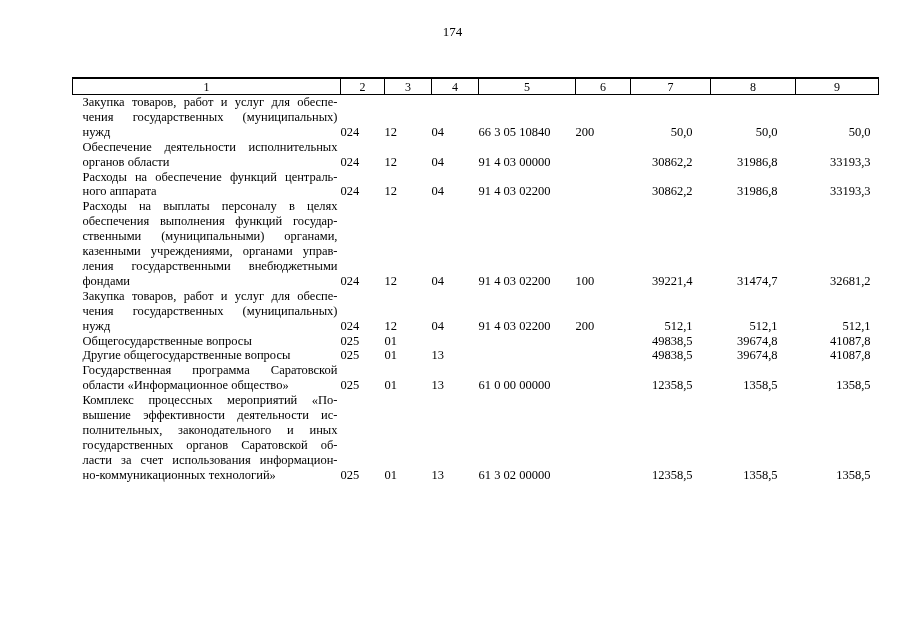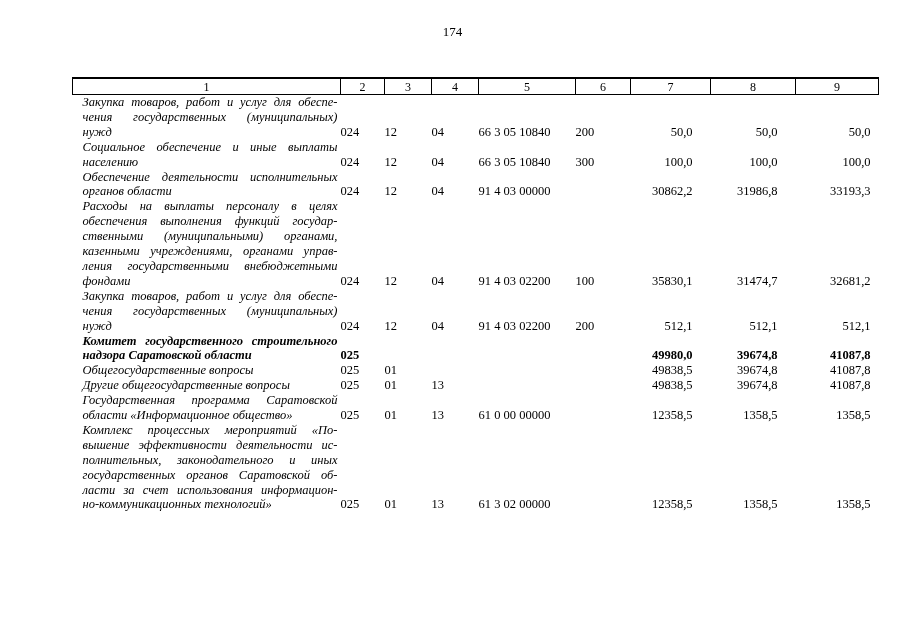--- a/index.html
+++ b/index.html
@@ -48,21 +48,20 @@
     padding: 0;
     vertical-align: bottom;
   }
   td.c-name {
     padding-left: 10px;
     padding-right: 3px;
   }
   td.c-name .line {
     text-align: justify;
     text-align-last: justify;
-    font-style: italic;
   }
   td.c-name .line.last {
     text-align-last: left;
   }
   td.c2, td.c3, td.c4, td.c5, td.c6 {
     text-align: left;
   }
   td.c7, td.c8 {
     text-align: right;
     padding-right: 18px;
@@ -117,92 +116,78 @@
           <td class="c3">12</td>
           <td class="c4">04</td>
           <td class="c5">66 3 05 10840</td>
           <td class="c6">200</td>
           <td class="c7">50,0</td>
           <td class="c8">50,0</td>
           <td class="c9">50,0</td>
         </tr>
         <tr>
           <td class="c-name">
-            <div class="line">Социальное обеспечение и иные выплаты</div>
-            <div class="line last">населению</div>
-          </td>
-          <td class="c2">024</td>
-          <td class="c3">12</td>
-          <td class="c4">04</td>
-          <td class="c5">66 3 05 10840</td>
-          <td class="c6">300</td>
-          <td class="c7">100,0</td>
-          <td class="c8">100,0</td>
-          <td class="c9">100,0</td>
-        </tr>
-        <tr>
-          <td class="c-name">
             <div class="line">Обеспечение деятельности исполнительных</div>
             <div class="line last">органов области</div>
           </td>
           <td class="c2">024</td>
           <td class="c3">12</td>
           <td class="c4">04</td>
           <td class="c5">91 4 03 00000</td>
+          <td class="c6"></td>
+          <td class="c7">30862,2</td>
+          <td class="c8">31986,8</td>
+          <td class="c9">33193,3</td>
+        </tr>
+        <tr>
+          <td class="c-name">
+            <div class="line">Расходы на обеспечение функций централь-</div>
+            <div class="line last">ного аппарата</div>
+          </td>
+          <td class="c2">024</td>
+          <td class="c3">12</td>
+          <td class="c4">04</td>
+          <td class="c5">91 4 03 02200</td>
           <td class="c6"></td>
           <td class="c7">30862,2</td>
           <td class="c8">31986,8</td>
           <td class="c9">33193,3</td>
         </tr>
         <tr>
           <td class="c-name">
             <div class="line">Расходы на выплаты персоналу в целях</div>
             <div class="line">обеспечения выполнения функций государ-</div>
             <div class="line">ственными (муниципальными) органами,</div>
             <div class="line">казенными учреждениями, органами управ-</div>
             <div class="line">ления государственными внебюджетными</div>
             <div class="line last">фондами</div>
           </td>
           <td class="c2">024</td>
           <td class="c3">12</td>
           <td class="c4">04</td>
           <td class="c5">91 4 03 02200</td>
           <td class="c6">100</td>
-          <td class="c7">35830,1</td>
+          <td class="c7">39221,4</td>
           <td class="c8">31474,7</td>
           <td class="c9">32681,2</td>
         </tr>
         <tr>
           <td class="c-name">
             <div class="line">Закупка товаров, работ и услуг для обеспе-</div>
             <div class="line">чения государственных (муниципальных)</div>
             <div class="line last">нужд</div>
           </td>
           <td class="c2">024</td>
           <td class="c3">12</td>
           <td class="c4">04</td>
           <td class="c5">91 4 03 02200</td>
           <td class="c6">200</td>
           <td class="c7">512,1</td>
           <td class="c8">512,1</td>
           <td class="c9">512,1</td>
-        </tr>
-        <tr class="bold">
-          <td class="c-name">
-            <div class="line">Комитет государственного строительного</div>
-            <div class="line last">надзора Саратовской области</div>
-          </td>
-          <td class="c2">025</td>
-          <td class="c3"></td>
-          <td class="c4"></td>
-          <td class="c5"></td>
-          <td class="c6"></td>
-          <td class="c7">49980,0</td>
-          <td class="c8">39674,8</td>
-          <td class="c9">41087,8</td>
         </tr>
         <tr>
           <td class="c-name">
             <div class="line last">Общегосударственные вопросы</div>
           </td>
           <td class="c2">025</td>
           <td class="c3">01</td>
           <td class="c4"></td>
           <td class="c5"></td>
           <td class="c6"></td>

